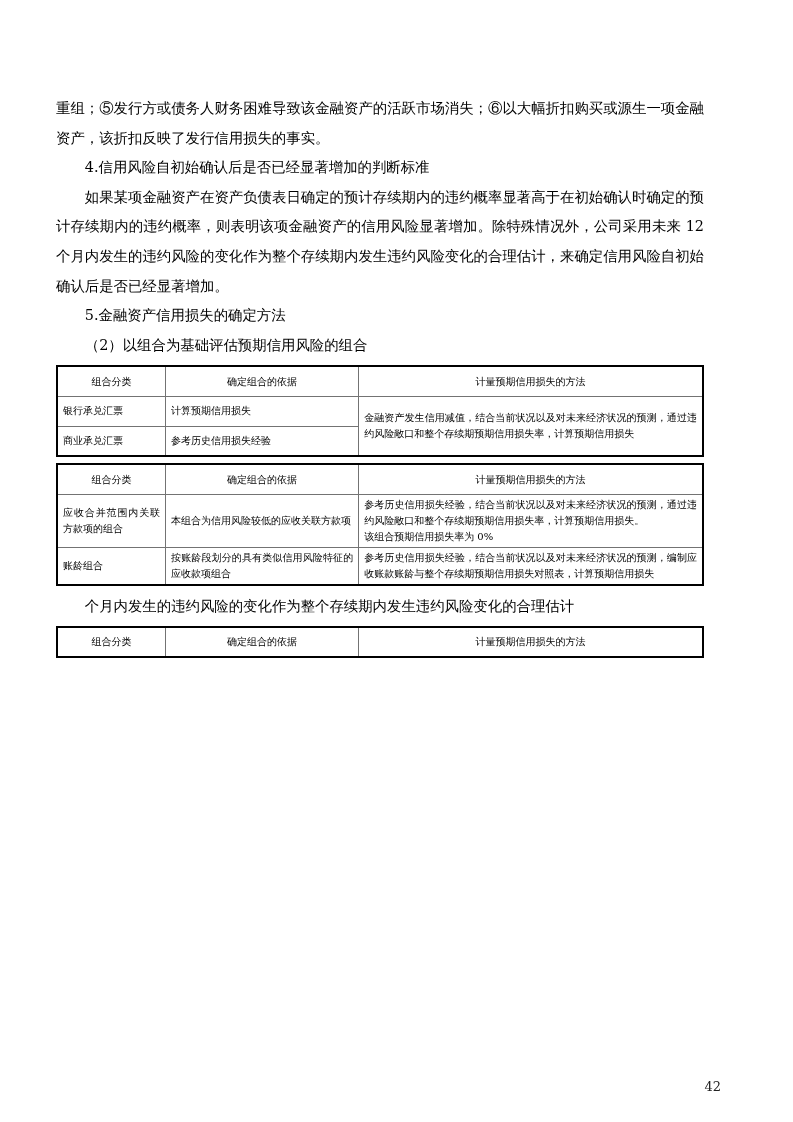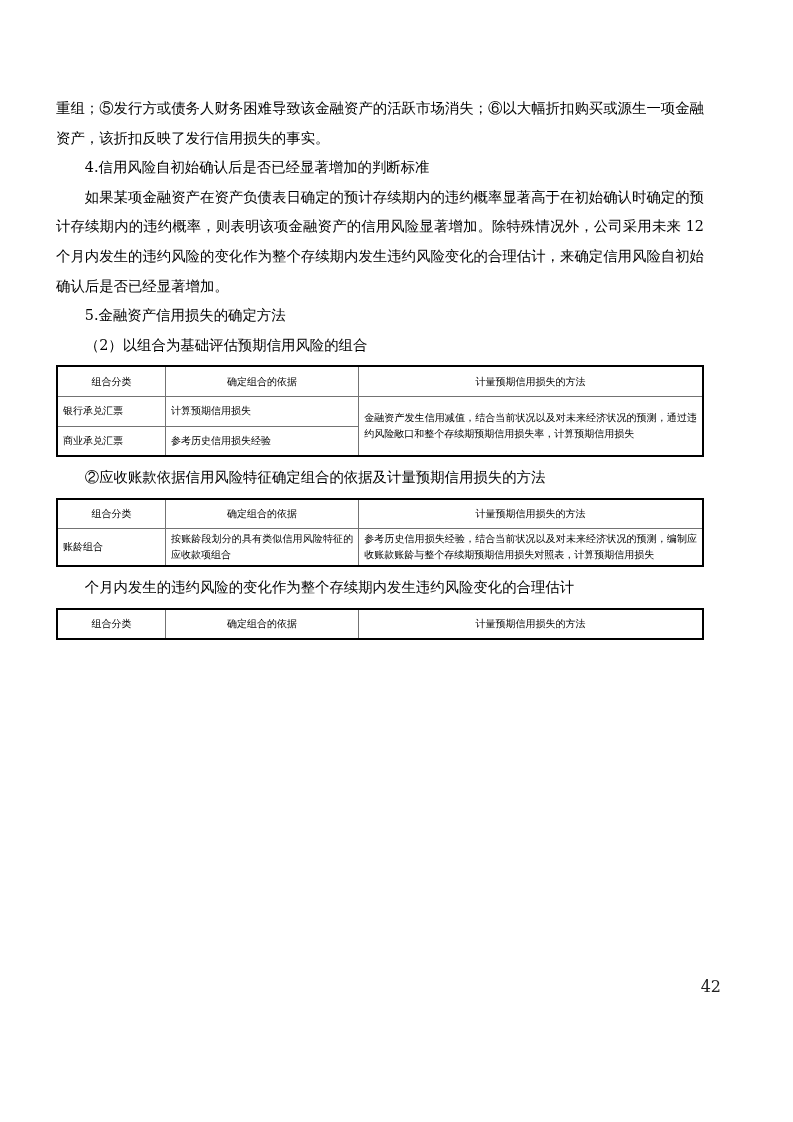--- a/index.html
+++ b/index.html
@@ -64,23 +64,23 @@
     vertical-align: middle;
   }
   .doc-table td.method {
     white-space: pre-line;
     text-align: justify;
     vertical-align: middle;
   }
   .t1 td { height: 30px; }
   .page-number {
     position: absolute;
-    top: 977px;
+    top: 1079px;
     right: 72px;
-    font-size: 16px;
+    font-size: 13px;
     color: #222222;
   }
 </style>
 </head>
 <body>
 
 <div class="page">
   <main class="content">
 
     <p class="para no-indent">重组；⑤发行方或债务人财务困难导致该金融资产的活跃市场消失；⑥以大幅折扣购买或源生一项金融资产，该折扣反映了发行信用损失的事实。</p>
@@ -109,36 +109,41 @@
           <td>计算预期信用损失</td>
           <td class="method" rowspan="2">金融资产发生信用减值，结合当前状况以及对未来经济状况的预测，通过违约风险敞口和整个存续期预期信用损失率，计算预期信用损失</td>
         </tr>
         <tr>
           <td>商业承兑汇票</td>
           <td>参考历史信用损失经验</td>
         </tr>
       </tbody>
     </table>
 
-    <p class="para">②应收账款依据信用风险特征确定组合的依据及计量预期信用损失的方法</p>
 
     <table class="doc-table">
       <colgroup>
           <col class="c1">
           <col class="c2">
           <col class="c3">
         </colgroup>
       <thead>
         <tr>
           <th>组合分类</th>
           <th>确定组合的依据</th>
           <th>计量预期信用损失的方法</th>
         </tr>
       </thead>
       <tbody>
+        <tr>
+          <td>应收合并范围内关联方款项的组合</td>
+          <td>本组合为信用风险较低的应收关联方款项</td>
+          <td class="method">参考历史信用损失经验，结合当前状况以及对未来经济状况的预测，通过违约风险敞口和整个存续期预期信用损失率，计算预期信用损失。
+该组合预期信用损失率为 0%</td>
+        </tr>
         <tr>
           <td>账龄组合</td>
           <td>按账龄段划分的具有类似信用风险特征的应收款项组合</td>
           <td class="method">参考历史信用损失经验，结合当前状况以及对未来经济状况的预测，编制应收账款账龄与整个存续期预期信用损失对照表，计算预期信用损失</td>
         </tr>
       </tbody>
     </table>
 
     <p class="para">个月内发生的违约风险的变化作为整个存续期内发生违约风险变化的合理估计</p>
 

